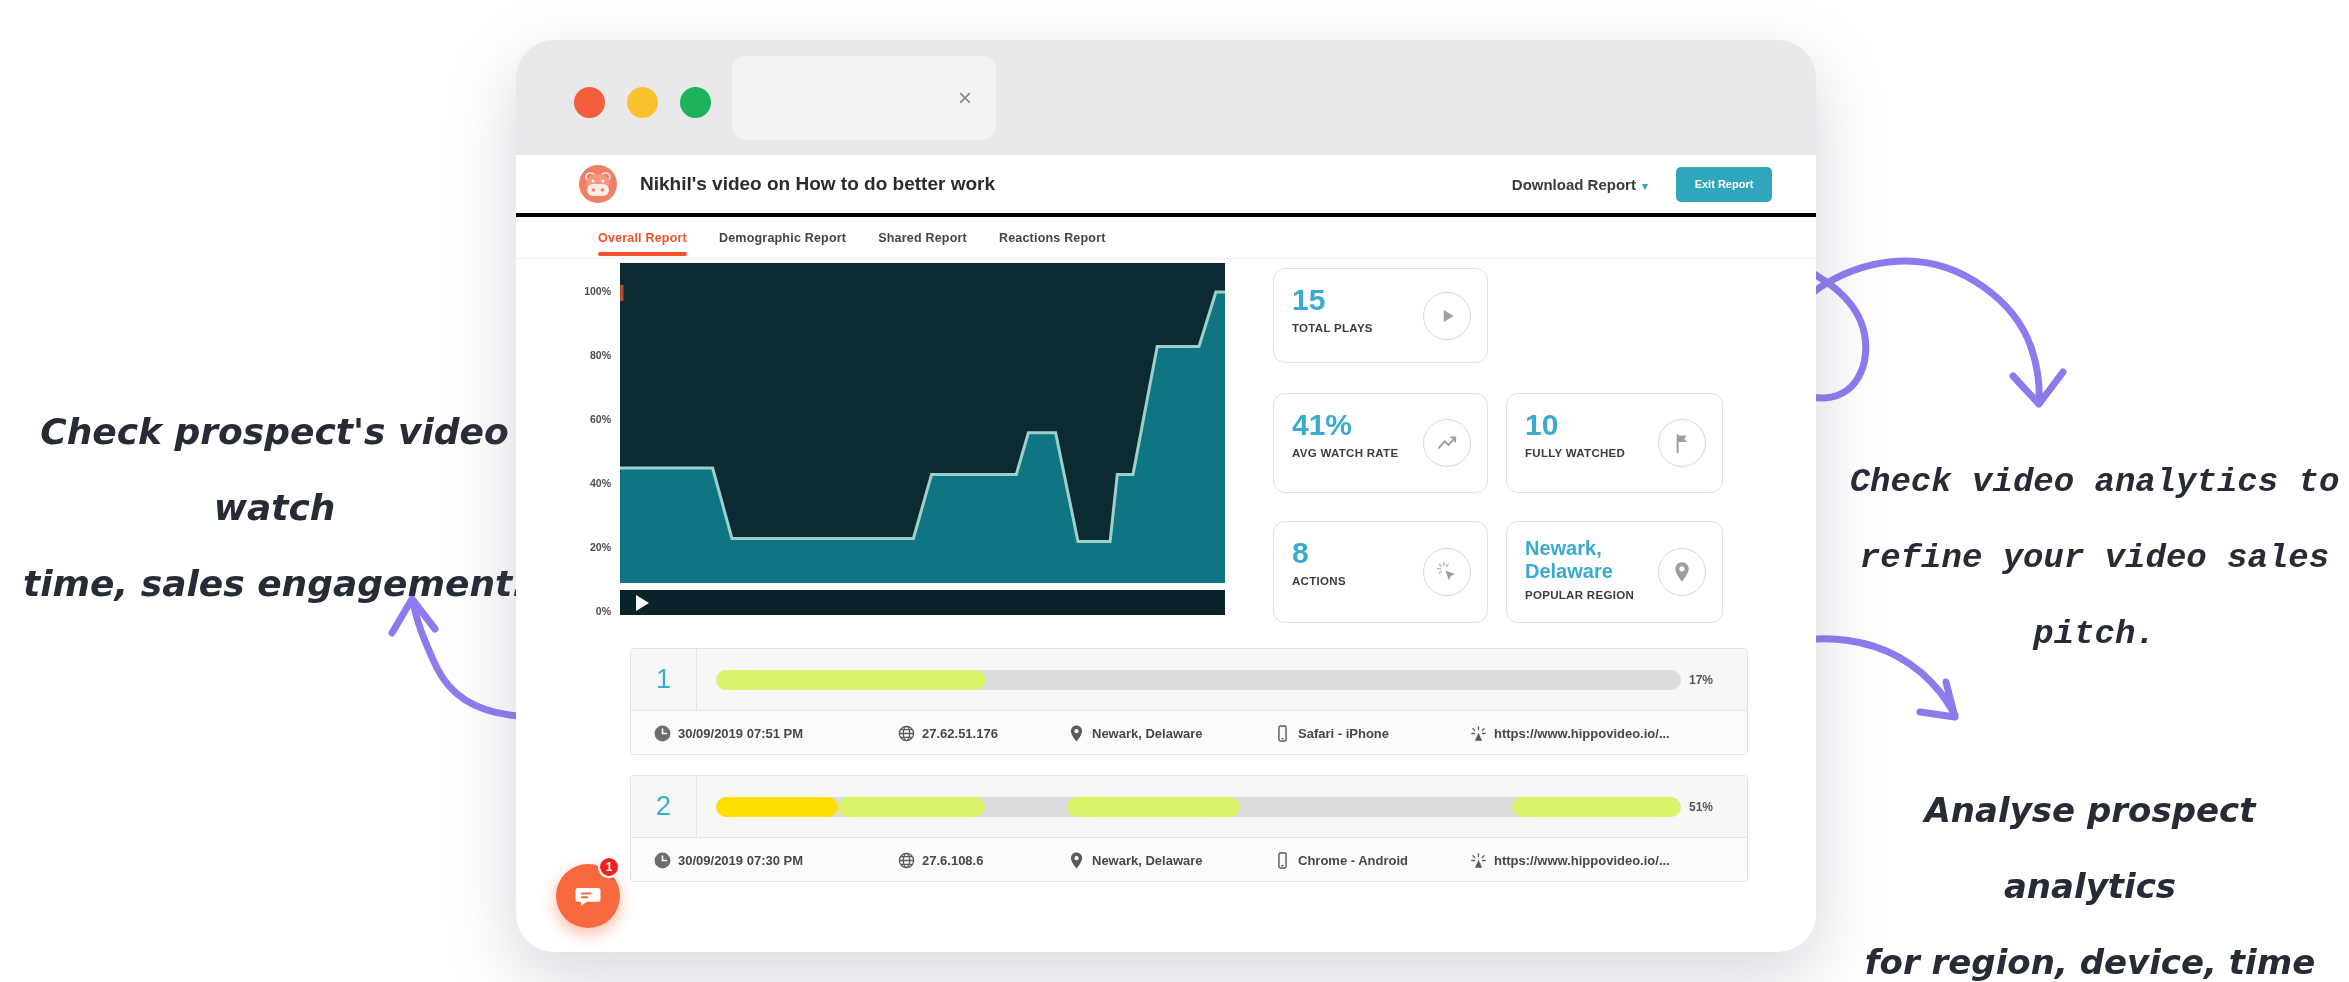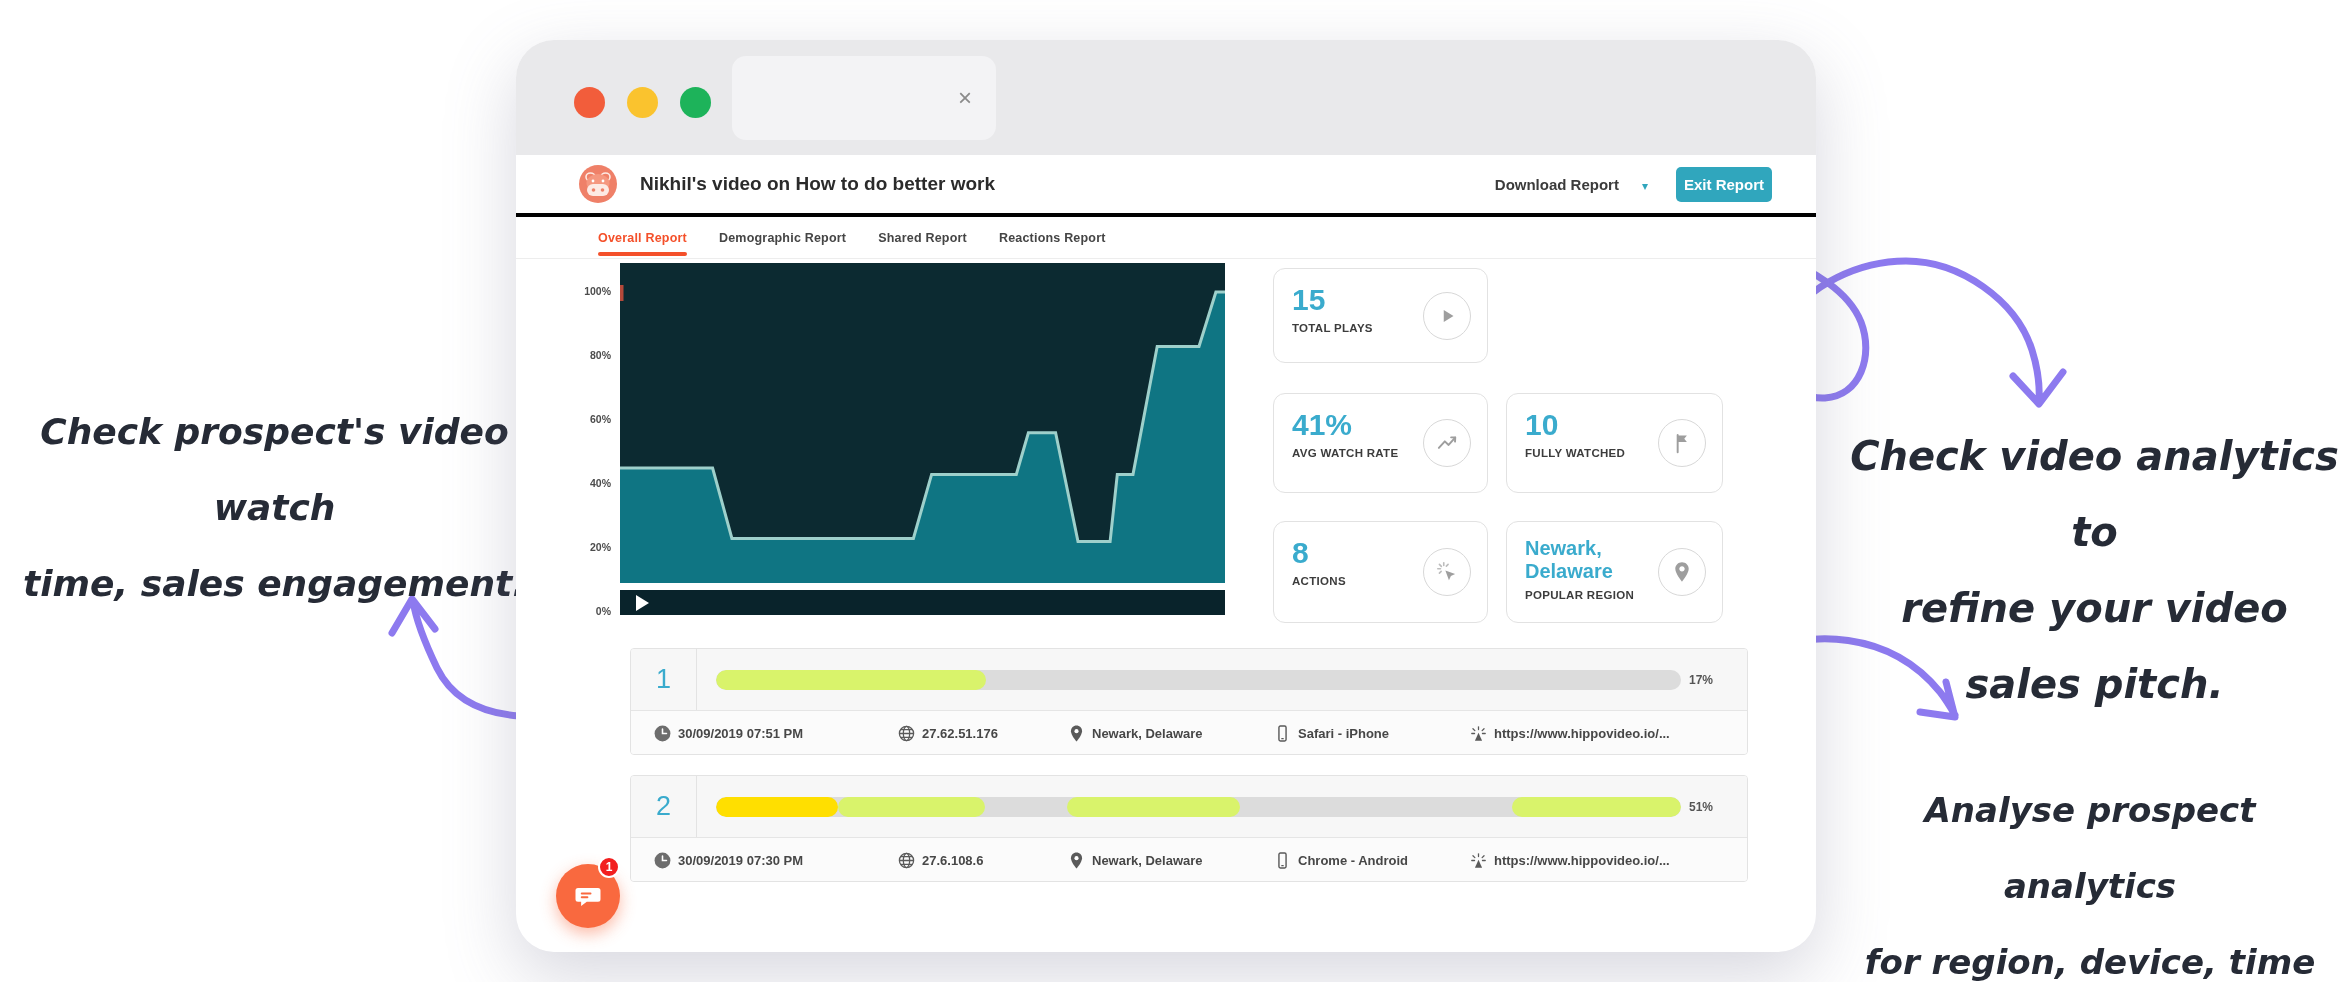--- a/index.html
+++ b/index.html
@@ -5,21 +5,21 @@
   html,body{margin:0;padding:0;background:#ffffff;}
   *{box-sizing:border-box;}
   .page{position:relative;width:2349px;height:982px;background:#ffffff;overflow:hidden;
         font-family:"Liberation Sans","DejaVu Sans",sans-serif;}
 
   
   .annot{position:absolute;color:#262b36;font-family:"DejaVu Sans","Liberation Sans",sans-serif;
          font-style:italic;font-weight:700;text-align:center;}
   .annot .line{display:block;}
   .annot-left{left:2px;top:394px;width:545px;font-size:36px;line-height:76px;}
-  .annot-tr{left:1842px;top:418px;width:505px;font-size:40px;line-height:76px;}
+  .annot-tr{left:1842px;top:444px;width:505px;font-size:34px;line-height:76px;font-family:Liberation Mono, monospace;}
   .annot-br{left:1835px;top:772px;width:510px;font-size:34px;line-height:76px;}
 
   .arrow-layer{position:absolute;left:0;top:0;width:2349px;height:982px;pointer-events:none;}
   .arrow-layer path{stroke:#8d7aef;stroke-width:7;fill:none;stroke-linecap:round;stroke-linejoin:round;}
 
   
   .window{position:absolute;left:516px;top:40px;width:1300px;height:912px;background:#ffffff;
           border-radius:38px;box-shadow:0 24px 70px rgba(110,110,140,.28);}
   .chrome{position:absolute;left:0;top:0;width:100%;height:115px;background:#e9e9eb;
           border-radius:38px 38px 0 0;}
@@ -30,24 +30,24 @@
        border-radius:14px;}
   .tab-close{position:absolute;right:24px;top:50%;transform:translateY(-50%);color:#8a8a8a;
              font-size:24px;line-height:1;cursor:default;}
 
   
   .appbar{position:absolute;left:0;top:115px;width:100%;height:62px;display:flex;align-items:center;
           padding:0 44px 0 62px;border-bottom:4px solid #000000;background:#fff;}
   .logo{width:40px;height:40px;flex:0 0 auto;}
   .app-title{margin-left:22px;font-size:19px;font-weight:700;color:#2b2b2b;}
   .appbar-spacer{flex:1;}
-  .download{display:flex;align-items:flex-end;gap:23px;font-size:15px;font-weight:700;color:#3b3b3b;cursor:pointer;}
+  .download{display:flex;align-items:flex-end;gap:6px;font-size:15px;font-weight:700;color:#3b3b3b;cursor:pointer;}
   .download .caret{color:#30a6bd;font-size:12px;}
   .exit-btn{margin-left:28px;width:96px;height:35px;border:none;border-radius:5px;background:#30a6bd;
-            color:#fff;font-size:15px;font-weight:700;font-family:inherit;cursor:pointer;}
+            color:#fff;font-size:11px;font-weight:700;font-family:inherit;cursor:pointer;}
 
   
   .navtabs{position:absolute;left:0;top:177px;width:100%;height:42px;display:flex;align-items:center;
            gap:32px;padding-left:82px;border-bottom:1px solid #ededed;background:#fff;}
   .navtab{position:relative;font-size:12.5px;font-weight:700;color:#454545;cursor:pointer;letter-spacing:.2px;}
   .navtab.active{color:#f4502a;}
   .navtab.active::after{content:"";position:absolute;left:0;right:0;bottom:-11px;height:3.5px;
                         background:#f4502a;border-radius:2px;}
 
   

